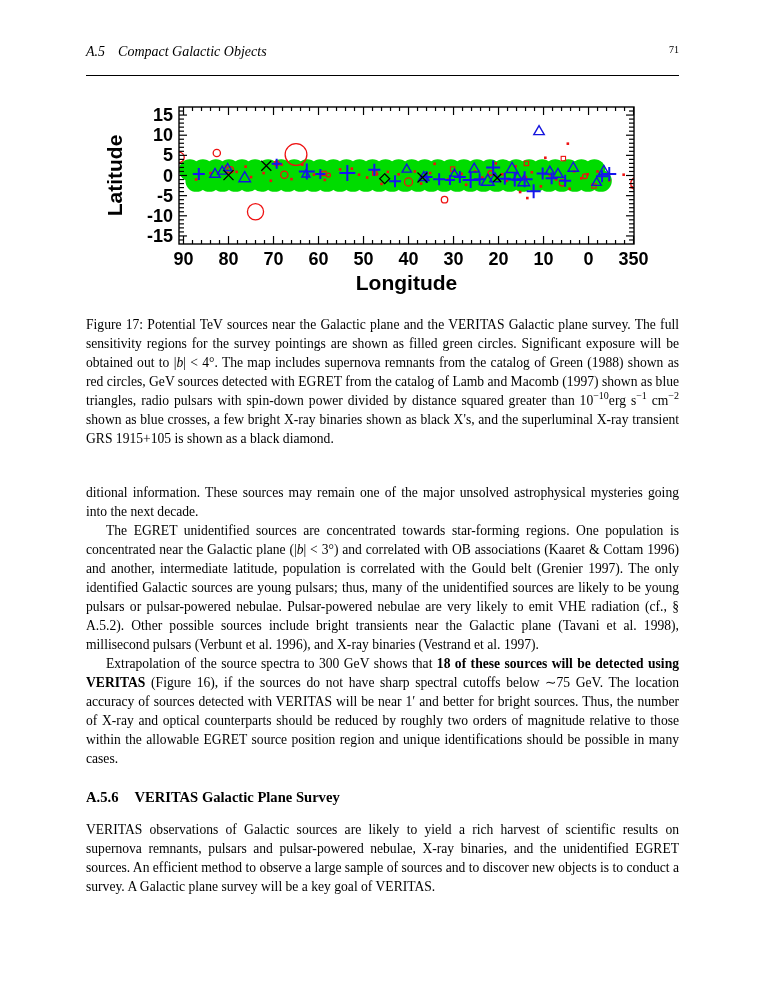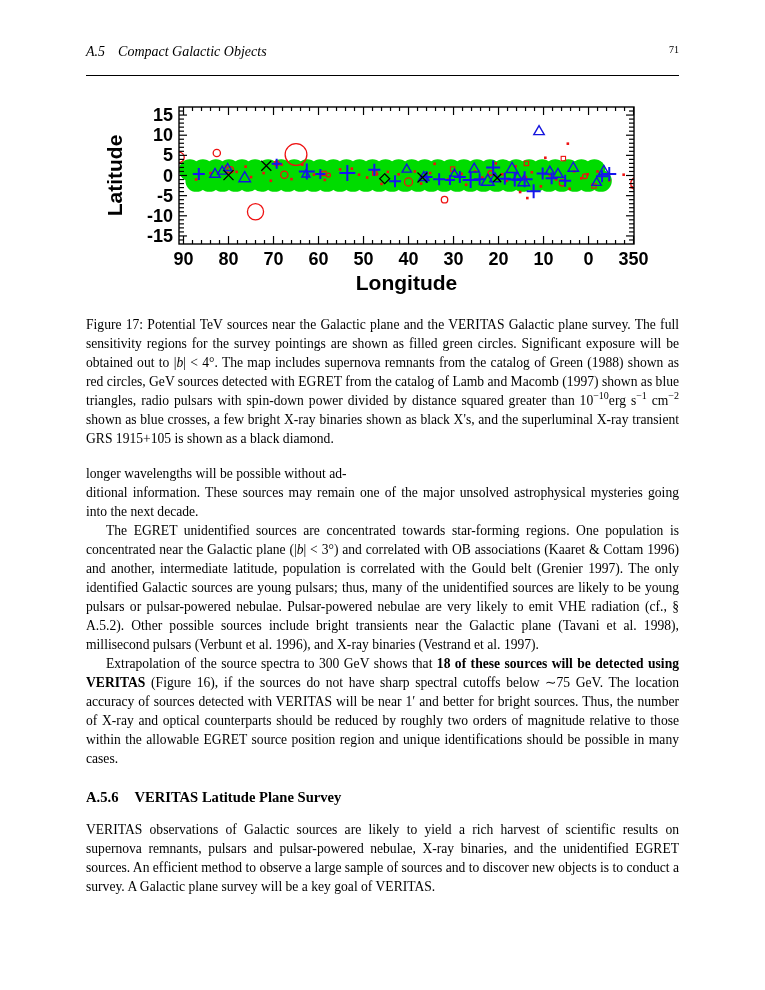--- a/index.html
+++ b/index.html
@@ -433,25 +433,25 @@
           <text x="87" y="121.79411764705883" text-anchor="end" class="ticklab">-10</text>
           <text x="87" y="141.94117647058823" text-anchor="end" class="ticklab">-15</text>
           <text x="320.5" y="190" text-anchor="middle" class="axtitle">Longitude</text>
           <text x="36" y="75.5" text-anchor="middle" class="axtitle" transform="rotate(-90 36 75.5)">Latitude</text>
         </svg>
     </div>
 
     <div class="caption"><span>Figure 17: Potential TeV sources near the Galactic plane and the VERITAS Galactic plane survey. The full sensitivity regions for the survey pointings are shown as filled green circles. Significant exposure will be obtained out to |</span><span style="font-style: italic;">b</span><span>| &lt; 4°. The map includes supernova remnants from the catalog of Green (1988) shown as red circles, GeV sources detected with EGRET from the catalog of Lamb and Macomb (1997) shown as blue triangles, radio pulsars with spin-down power divided by distance squared greater than 10</span><sup>−10</sup><span>erg s</span><sup>−1</sup><span> cm</span><sup>−2</sup><span> shown as blue crosses, a few bright X-ray binaries shown as black X's, and the superluminal X-ray transient GRS 1915+105 is shown as a black diamond.</span></div>
 
     <div class="bodytext">
-      <p class="noindent"><span>longer wavelengths will be possible without ad-</span><br><span>ditional information. These sources may remain one of the major unsolved astrophysical mysteries going into the next decade.</span></p>
+      <p class="noindent"><br><span>ditional information. These sources may remain one of the major unsolved astrophysical mysteries going into the next decade.</span></p>
       <p><span>The EGRET unidentified sources are concentrated towards star-forming regions. One population is concentrated near the Galactic plane (|</span><span style="font-style: italic;">b</span><span>| &lt; 3°) and correlated with OB associations (Kaaret &amp; Cottam 1996) and another, intermediate latitude, population is correlated with the Gould belt (Grenier 1997). The only identified Galactic sources are young pulsars; thus, many of the unidentified sources are likely to be young pulsars or pulsar-powered nebulae. Pulsar-powered nebulae are very likely to emit VHE radiation (cf., § A.5.2). Other possible sources include bright transients near the Galactic plane (Tavani et al. 1998), millisecond pulsars (Verbunt et al. 1996), and X-ray binaries (Vestrand et al. 1997).</span></p>
       <p><span>Extrapolation of the source spectra to 300 GeV shows that </span><span style="font-weight: bold;">18 of these sources will be detected using VERITAS</span><span> (Figure 16), if the sources do not have sharp spectral cutoffs below ∼75 GeV. The location accuracy of sources detected with VERITAS will be near 1′ and better for bright sources. Thus, the number of X-ray and optical counterparts should be reduced by roughly two orders of magnitude relative to those within the allowable EGRET source position region and unique identifications should be possible in many cases.</span></p>
 
       <div class="subhead">
-        <span class="num">A.5.6</span><span>VERITAS Latitude Plane Survey</span>
+        <span class="num">A.5.6</span><span>VERITAS Galactic Plane Survey</span>
       </div>
 
       <p class="noindent"><span>VERITAS observations of Galactic sources are likely to yield a rich harvest of scientific results on supernova remnants, pulsars and pulsar-powered nebulae, X-ray binaries, and the unidentified EGRET sources. An efficient method to observe a large sample of sources and to discover new objects is to conduct a survey. A Galactic plane survey will be a key goal of VERITAS.</span></p>
     </div>
 
   </div>
 </div>
 
 </body></html>

